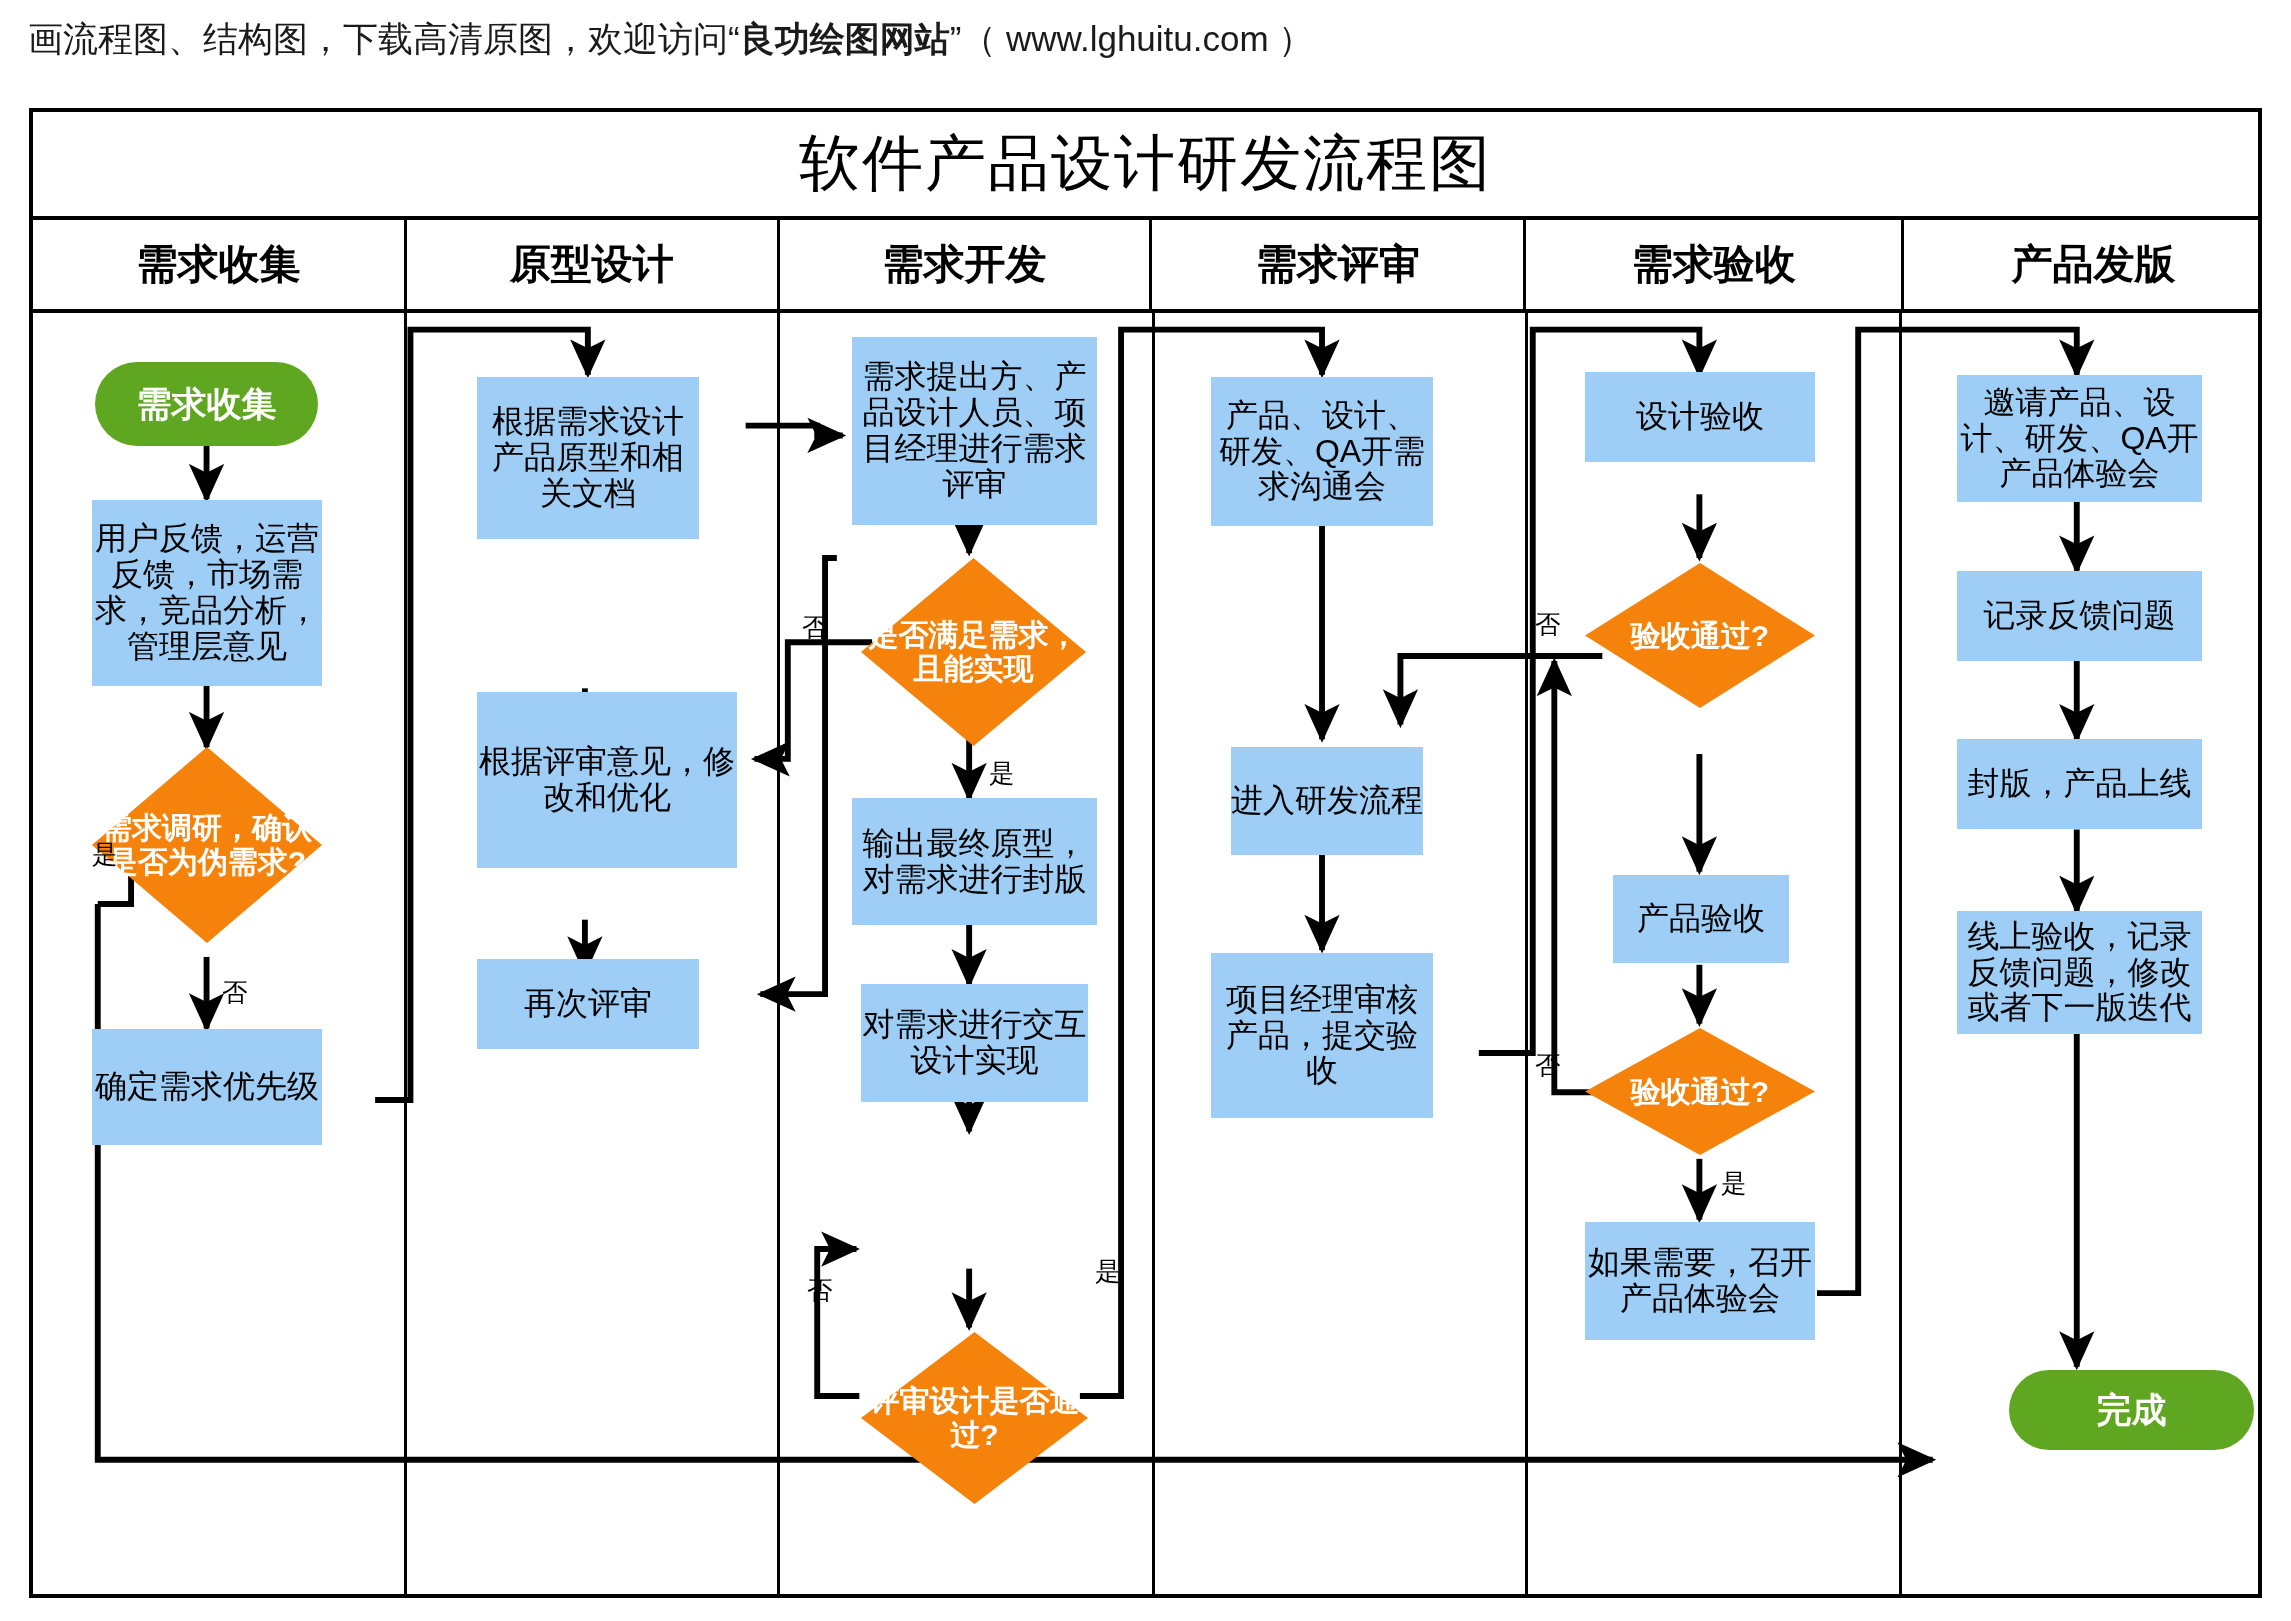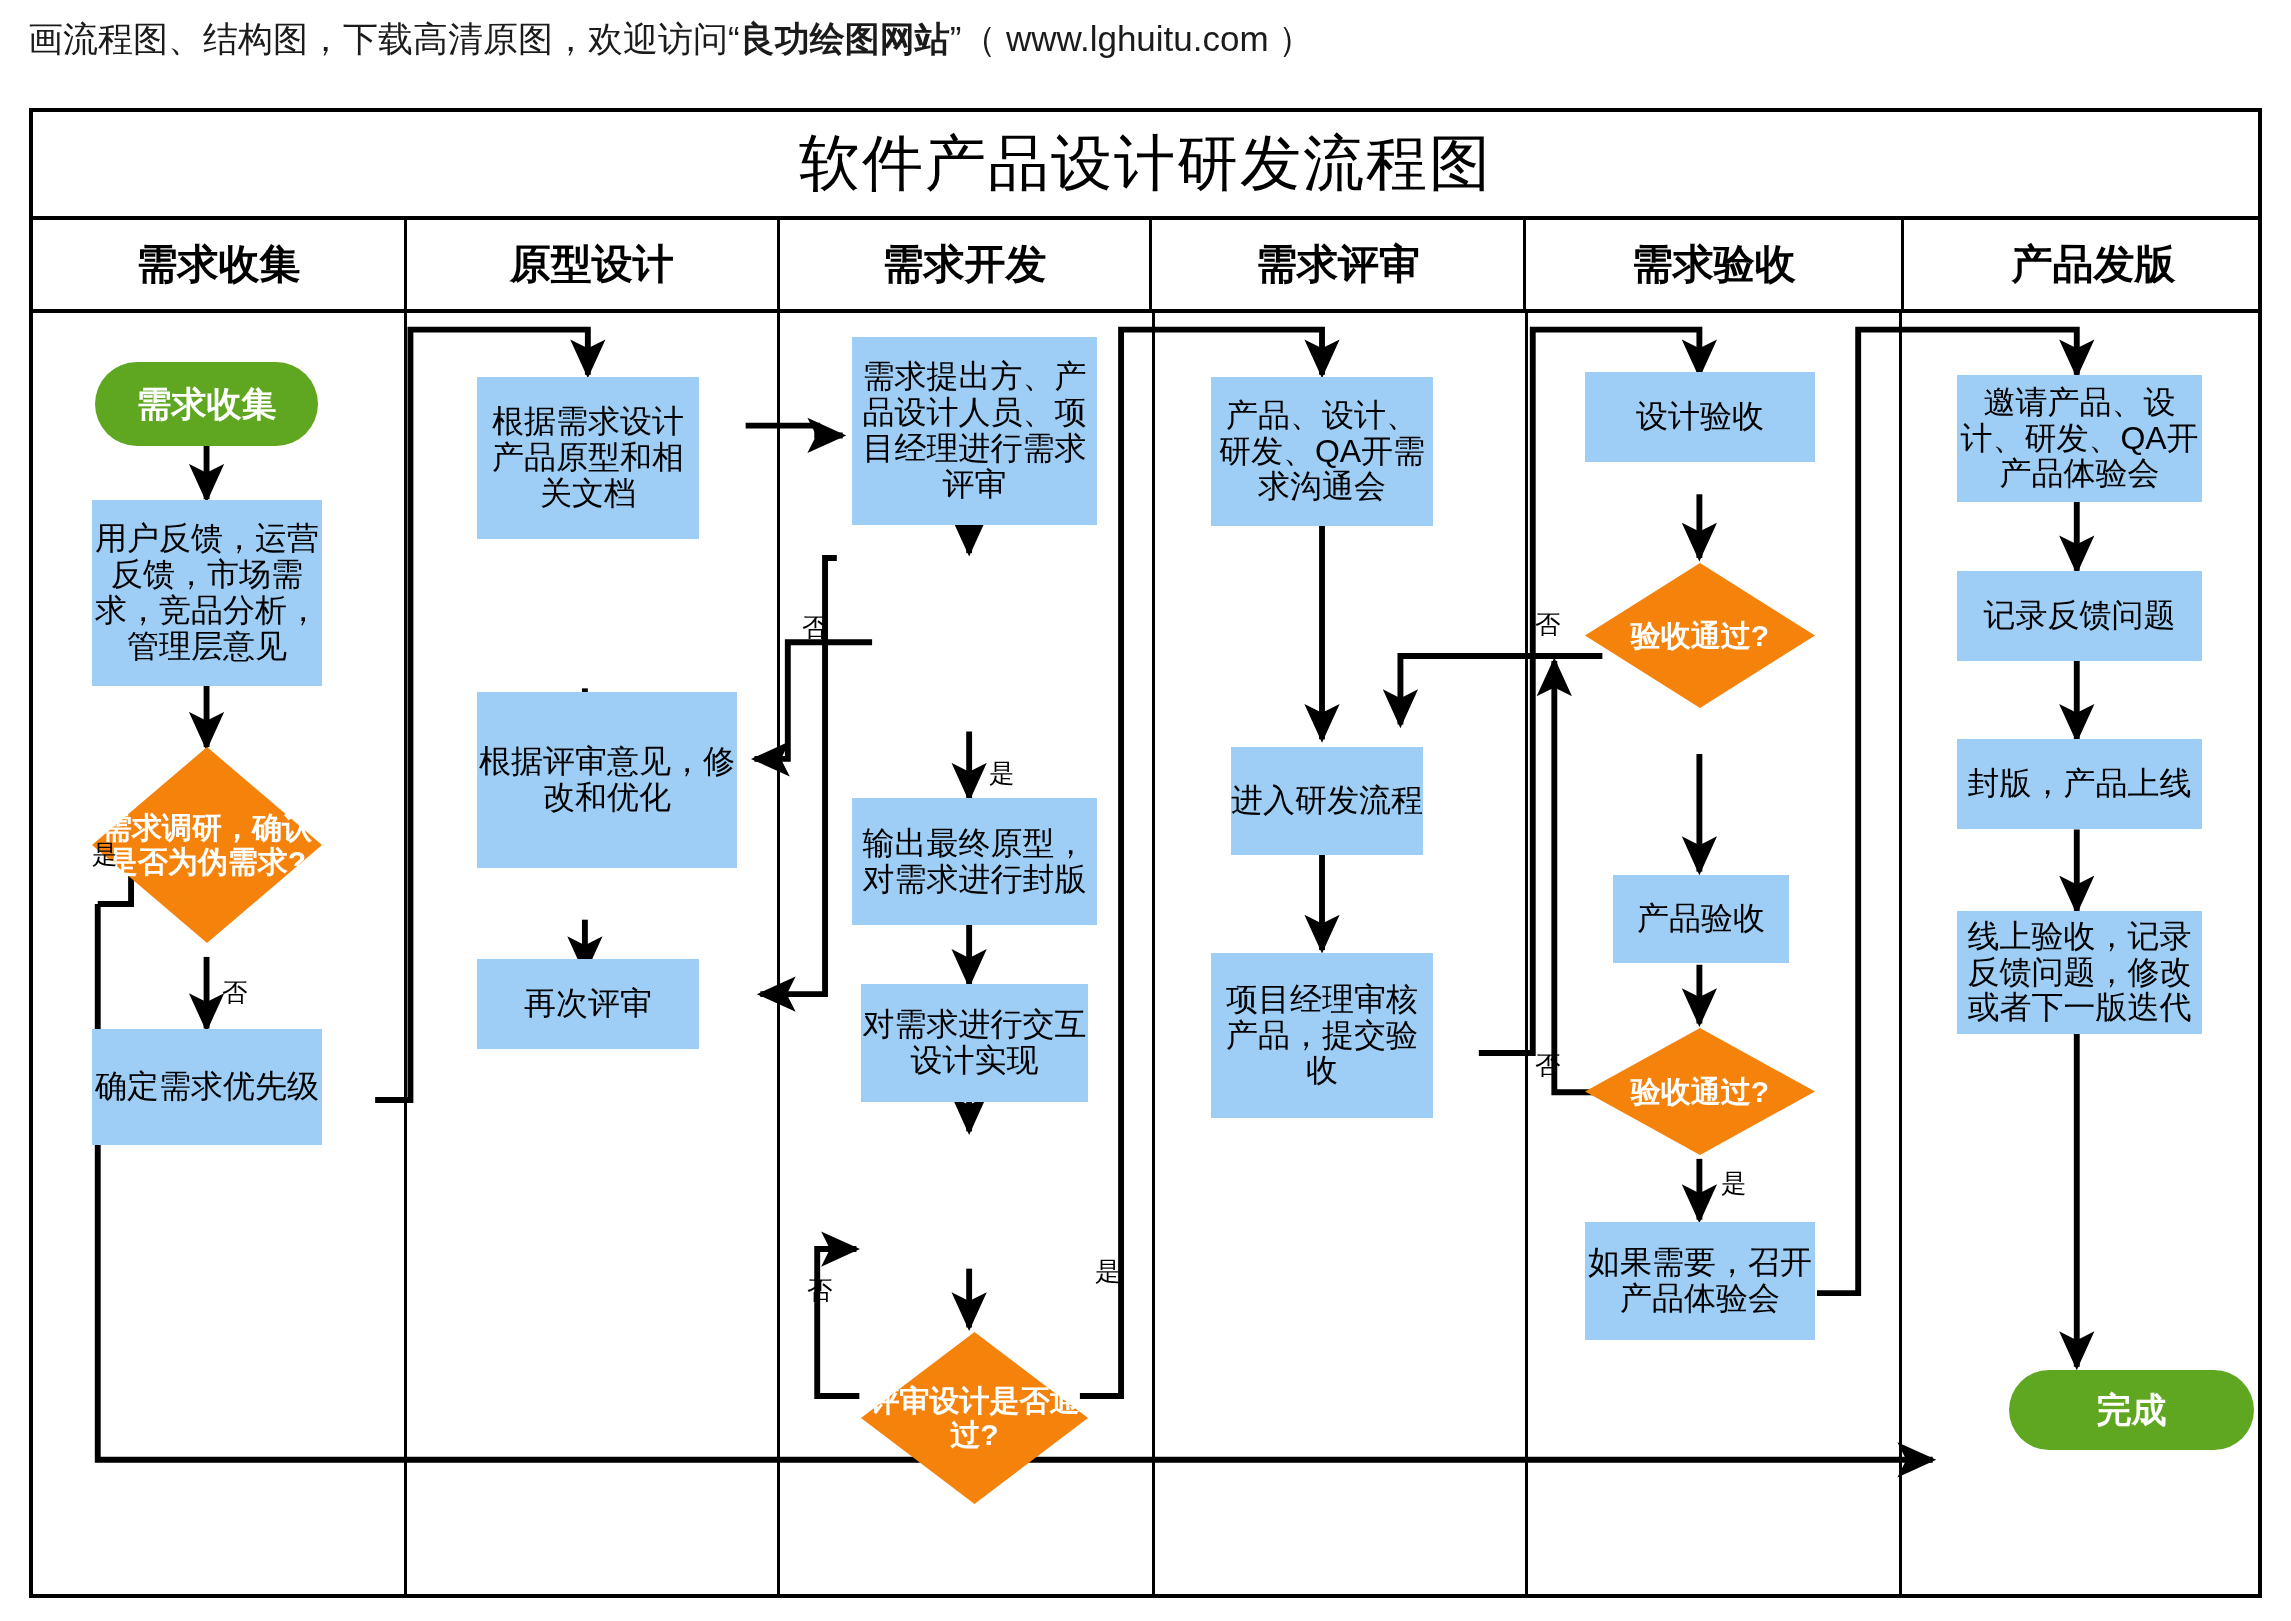--- a/index.html
+++ b/index.html
@@ -158,20 +158,24 @@
     <span class="lbl" style="left:189px;top:863px">否</span>
 
     <div class="node proc" style="left:444px;top:265px;width:222px;height:162px">根据需求设计产品原型和相关文档</div>
 
     <div class="node proc" style="left:444px;top:580px;width:260px;height:176px">根据评审意见，修改和优化</div>
 
     <div class="node proc" style="left:444px;top:847px;width:222px;height:90px">再次评审</div>
 
     <div class="node proc" style="left:819px;top:225px;width:245px;height:188px">需求提出方、产品设计人员、项目经理进行需求评审</div>
 
+    <div class="node dec" style="left:828px;top:446px;width:225px;height:188px">
+      <div class="diamond"></div>
+      <span>是否满足需求，且能实现</span>
+    </div>
 
     <div class="node proc" style="left:819px;top:686px;width:245px;height:127px">输出最终原型，对需求进行封版</div>
 
     <div class="node proc" style="left:828px;top:872px;width:227px;height:118px">对需求进行交互设计实现</div>
 
     <div class="node dec" style="left:828px;top:1220px;width:227px;height:172px">
       <div class="diamond"></div>
       <span>评审设计是否通过?</span>
     </div>
 

